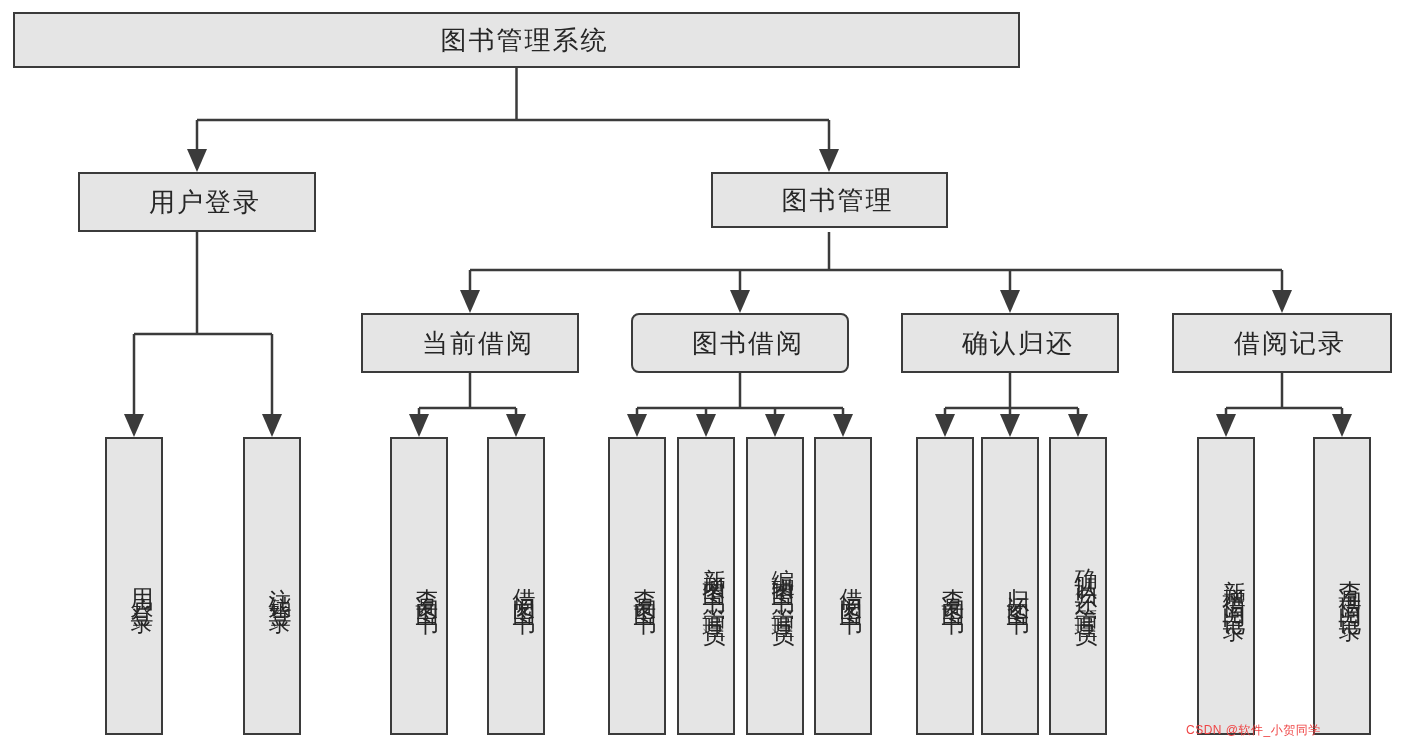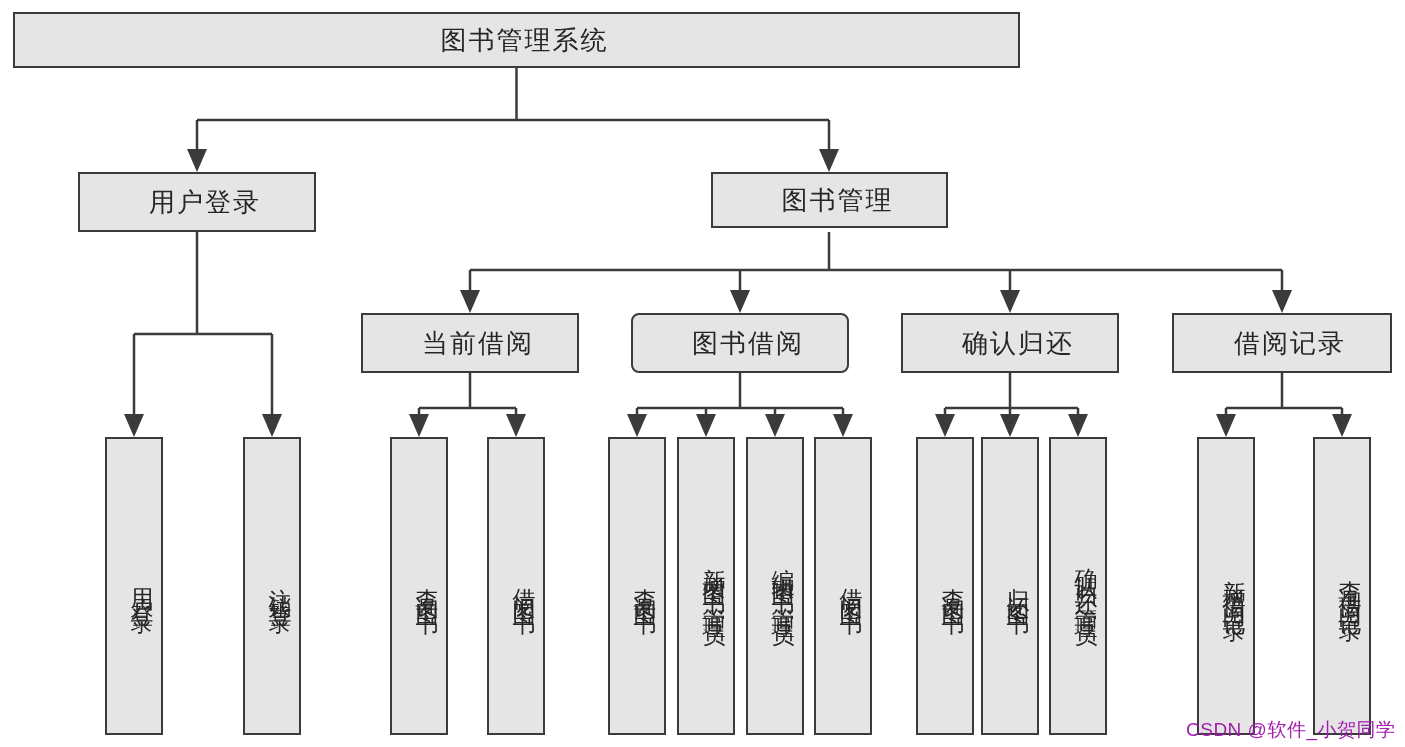--- a/index.html
+++ b/index.html
@@ -39,23 +39,23 @@
   .vtext {
     writing-mode: vertical-rl;
     text-orientation: mixed;
     letter-spacing: 8px;
     line-height: 1;
   }
   .watermark {
     position: absolute;
     left: 1186px;
     top: 718px;
-    font-size: 19px;
+    font-size: 12px;
     line-height: 24px;
-    color: #a21caf;
+    color: #ef4444;
     letter-spacing: 0.5px;
     white-space: nowrap;
     z-index: 10;
   }
 </style>
 </head>
 <body>
 
 <div class="stage">
 

